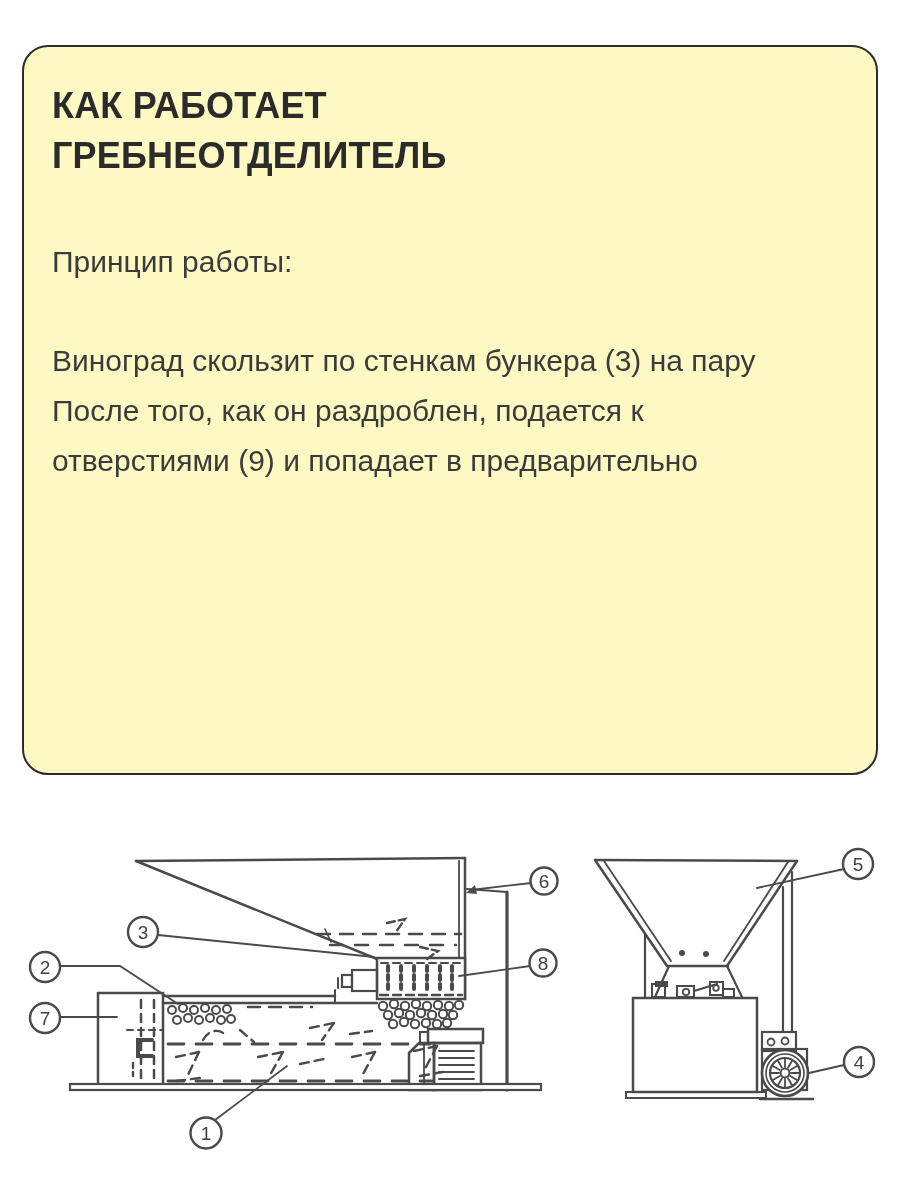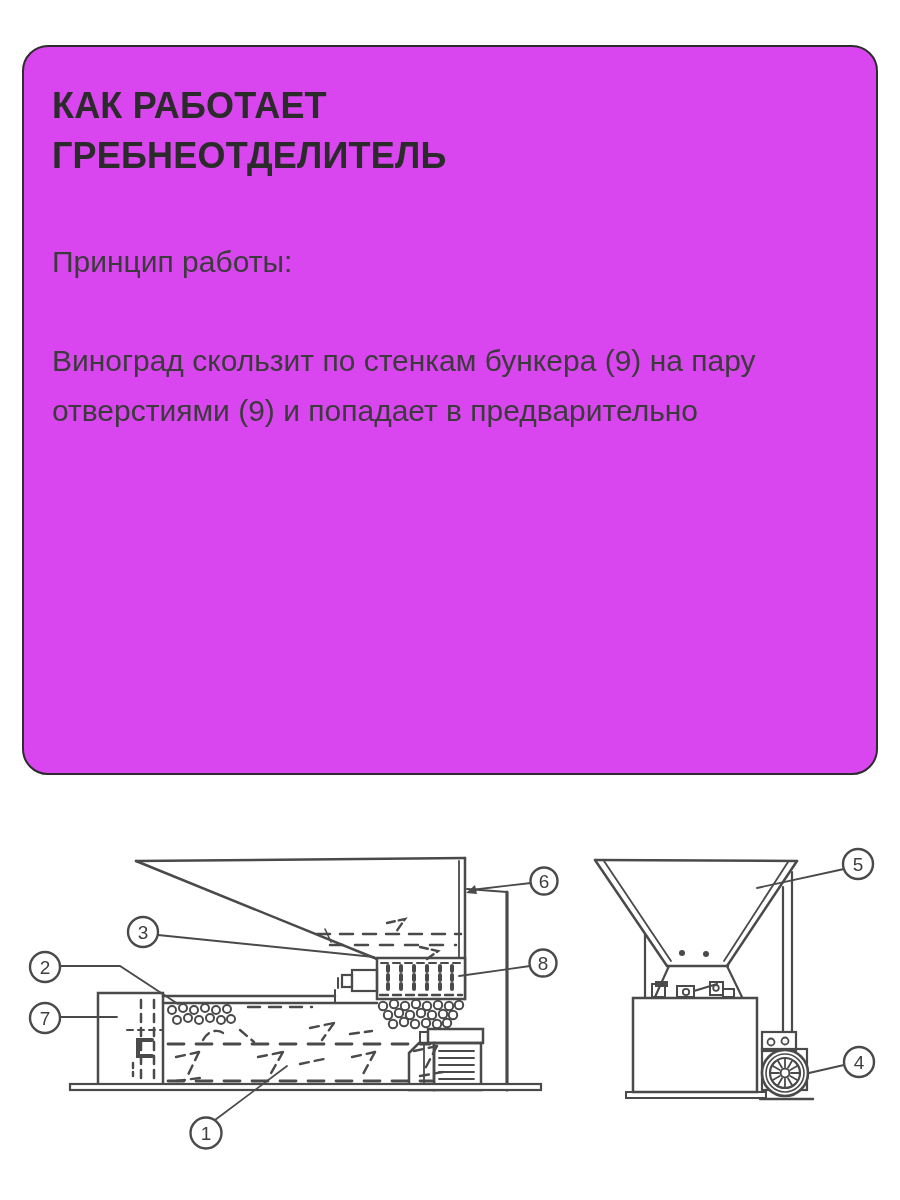--- a/index.html
+++ b/index.html
@@ -3,21 +3,21 @@
 <meta charset="utf-8">
 <style>
   html,body{margin:0;padding:0;}
   body{
     width:900px;height:1200px;position:relative;overflow:hidden;
     background:#ffffff;
     font-family:"Liberation Sans",sans-serif;
   }
   .card{
     position:absolute;left:22px;top:45px;width:856px;height:730px;
-    box-sizing:border-box;background:#d946ef;
+    box-sizing:border-box;background:#fef9c3;
     border:2.5px solid #2c2c2c;border-radius:26px;
     padding:34px 28px 0 28px;
   }
   .card-title{
     margin:0;font-size:36px;line-height:50px;font-weight:700;
     color:#2b2b2b;max-width:460px;letter-spacing:0.2px;
   }
   .card-subtitle{
     margin:62px 0 0 0;font-size:30px;line-height:38px;color:#3b3b3b;
   }
@@ -30,21 +30,22 @@
     fill:#3f3f3f;stroke:none;text-anchor:middle;
   }
 </style>
 </head>
 <body>
 
 <div class="card">
   <h1 class="card-title">КАК РАБОТАЕТ ГРЕБНЕОТДЕЛИТЕЛЬ</h1>
   <div class="card-subtitle">Принцип работы:</div>
   <div class="card-body">
-    <div class="body-line">Виноград скользит по стенкам бункера (9) на пару</div>
+    <div class="body-line">Виноград скользит по стенкам бункера (3) на пару</div>
+    <div class="body-line">После того, как он раздроблен, подается к</div>
     <div class="body-line">отверстиями (9) и попадает в предварительно</div>
   </div>
 </div>
 
 <div class="diagram-wrap">
 <svg width="900" height="430" viewBox="0 770 900 430">
   <g stroke="#4a4a4a" fill="none" stroke-width="2.5" stroke-linecap="round">
 
     <g>
 

